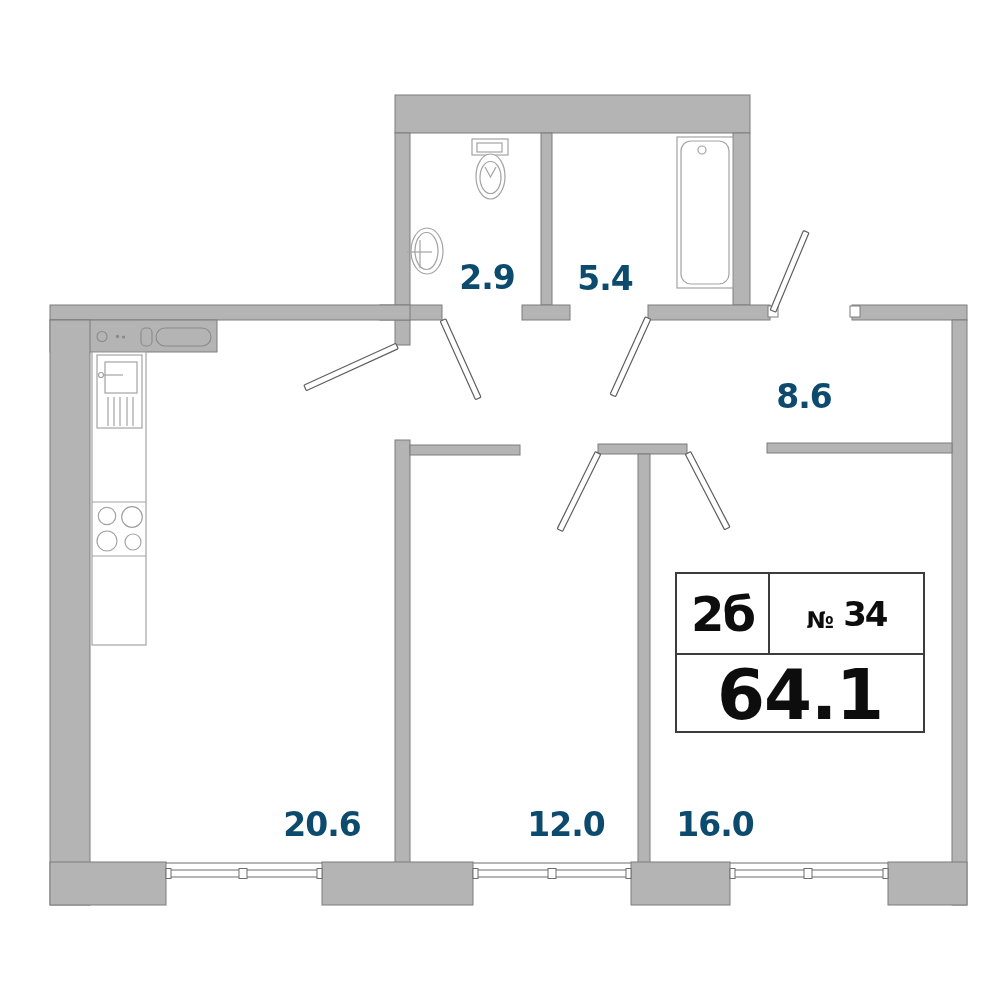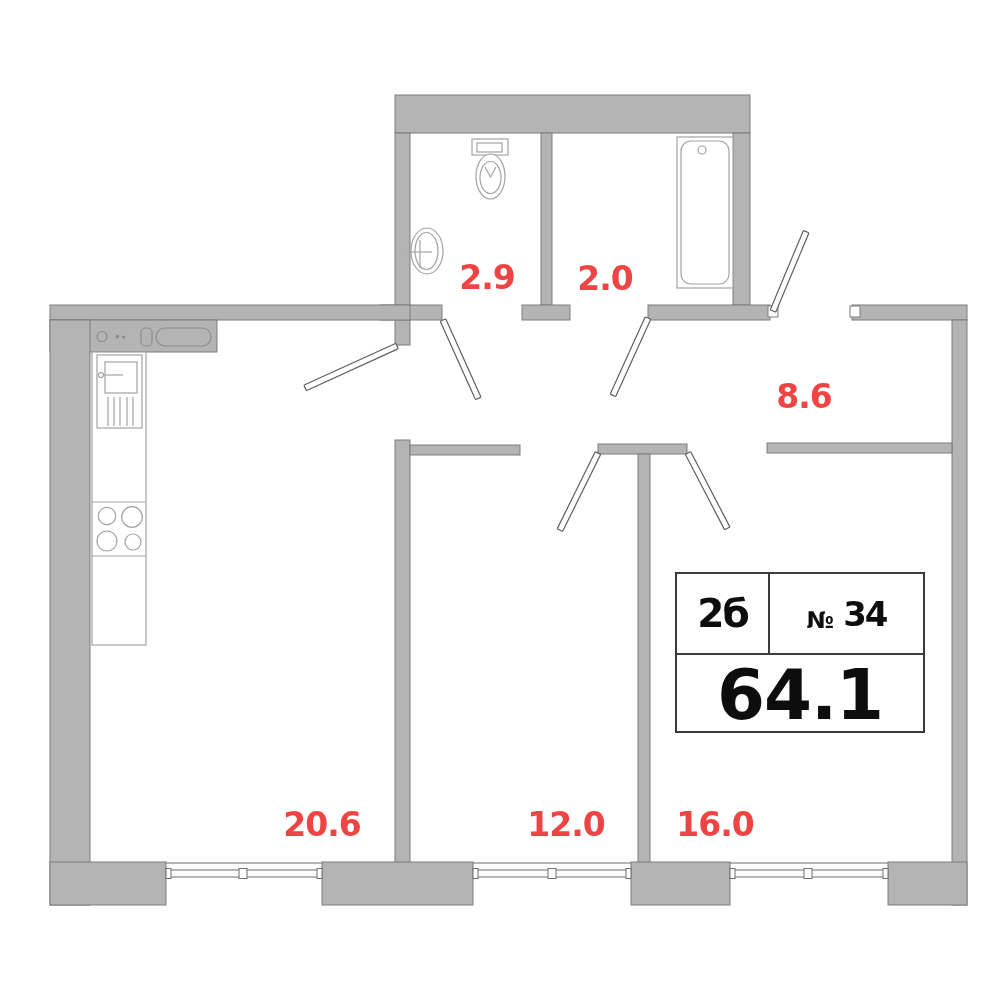--- a/index.html
+++ b/index.html
@@ -12,33 +12,33 @@
   .thr   { fill:#ffffff; stroke:#7c7c7c; stroke-width:1; }
   .leaf  { fill:#ffffff; stroke:#5f5f5f; stroke-width:1.2; }
   .fix   { fill:#ffffff; stroke:#a3a3a3; stroke-width:1.2; }
   .fxl   { fill:none;    stroke:#a3a3a3; stroke-width:1.2; }
   .fxd   { fill:none;    stroke:#8a8a8a; stroke-width:1.1; }
   .dot   { fill:#8a8a8a; stroke:none; }
   .win   { stroke:#6f6f6f; stroke-width:1.2; }
   .winc  { fill:#ffffff; stroke:#6f6f6f; stroke-width:1; }
   .room-label {
     position:absolute; transform:translate(-50%,-50%);
-    font-size:33px; font-weight:bold; color:#ef4444;
+    font-size:33px; font-weight:bold; color:#0c4a6e;
     letter-spacing:-1px; white-space:nowrap;
   }
   .info-box {
     position:absolute; left:675px; top:572px; width:250px; height:161px;
     border:2px solid #3c3c3c; background:#fff; box-sizing:border-box;
     display:flex; flex-direction:column; color:#0d0d0d;
   }
   .ib-top { height:79px; flex:none; display:flex; border-bottom:2px solid #3c3c3c; }
   .ib-type {
     width:91px; flex:none; border-right:2px solid #3c3c3c;
     display:flex; align-items:center; justify-content:center;
-    font-size:39px; font-weight:bold; letter-spacing:-2px;
+    font-size:48px; font-weight:bold; letter-spacing:-2px;
   }
   .ib-num { flex:1; display:flex; align-items:center; justify-content:center; gap:9px; }
   .ib-no  { font-size:23px; font-weight:bold; margin-top:12px; }
   .ib-n   { font-size:34px; font-weight:bold; letter-spacing:-2px; }
   .ib-area{
     flex:1; display:flex; align-items:center; justify-content:center;
     font-size:69px; font-weight:bold; letter-spacing:-1px;
   }
 </style>
 </head>
@@ -160,21 +160,21 @@
     <g>
       <circle class="fxd" cx="102" cy="336.5" r="5"></circle>
       <circle class="dot" cx="117.5" cy="336.5" r="1.7"></circle>
       <circle class="dot" cx="123.5" cy="337" r="1.6"></circle>
       <rect class="fxd" x="141" y="328" width="11" height="18" rx="4.5"></rect>
       <rect class="fxd" x="156" y="328" width="55" height="18" rx="9"></rect>
     </g>
   </svg>
 
   <div class="room-label" style="left:487px; top:277px;">2.9</div>
-  <div class="room-label" style="left:605px; top:278px;">2.0</div>
+  <div class="room-label" style="left:605px; top:278px;">5.4</div>
   <div class="room-label" style="left:804px; top:396px;">8.6</div>
   <div class="room-label" style="left:322px; top:824px;">20.6</div>
   <div class="room-label" style="left:566px; top:824px;">12.0</div>
   <div class="room-label" style="left:715px; top:824px;">16.0</div>
 
   <div class="info-box">
     <div class="ib-top">
       <div class="ib-type">2б</div>
       <div class="ib-num">
         <span class="ib-no">№</span>

